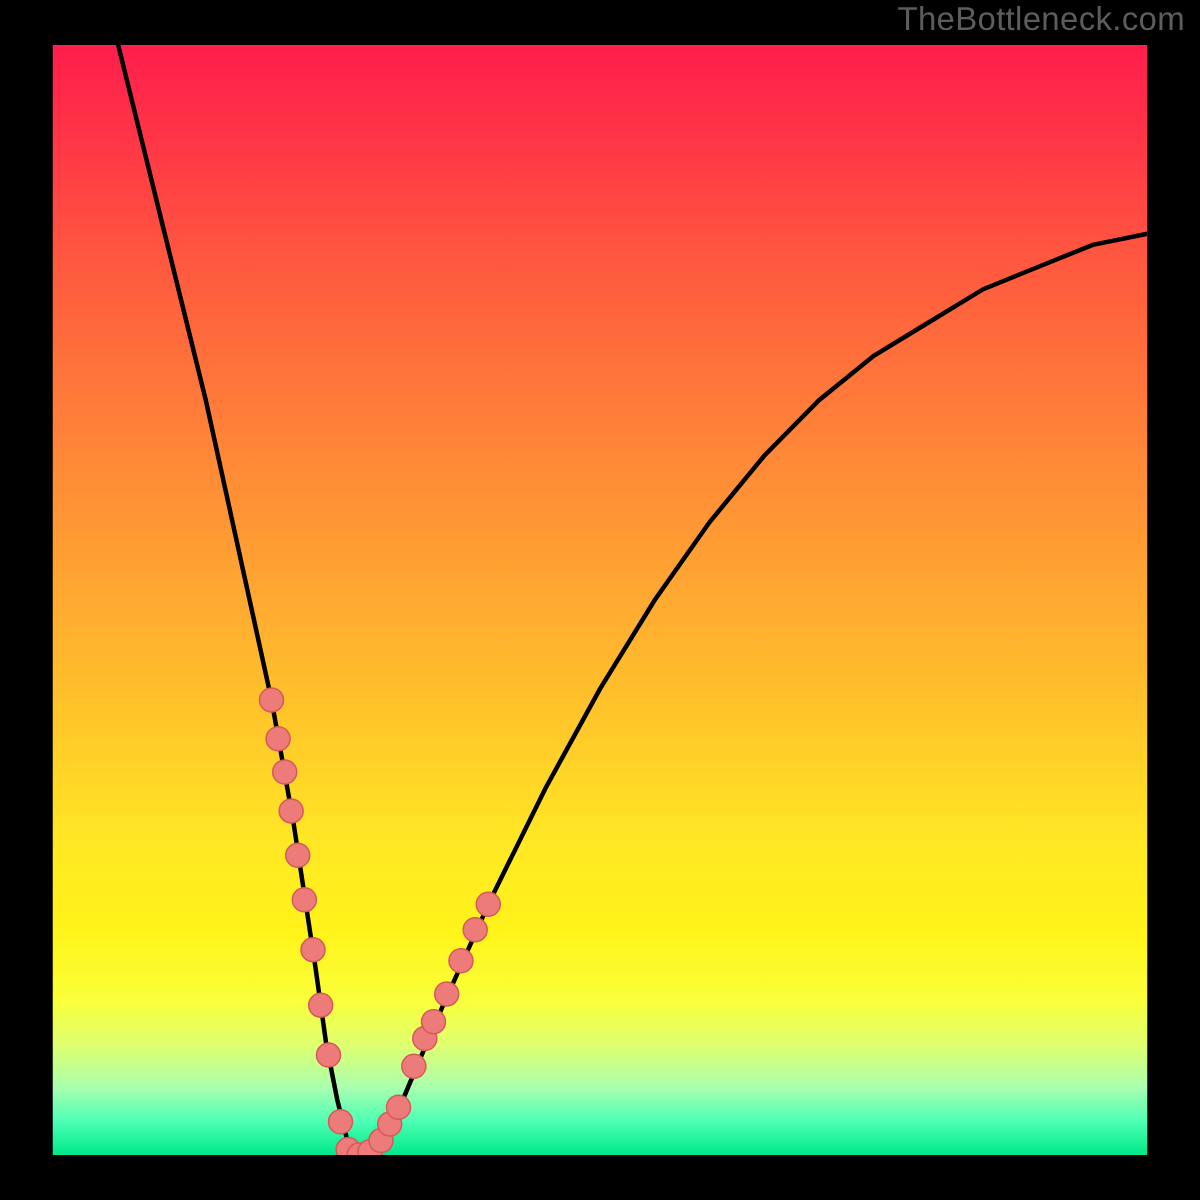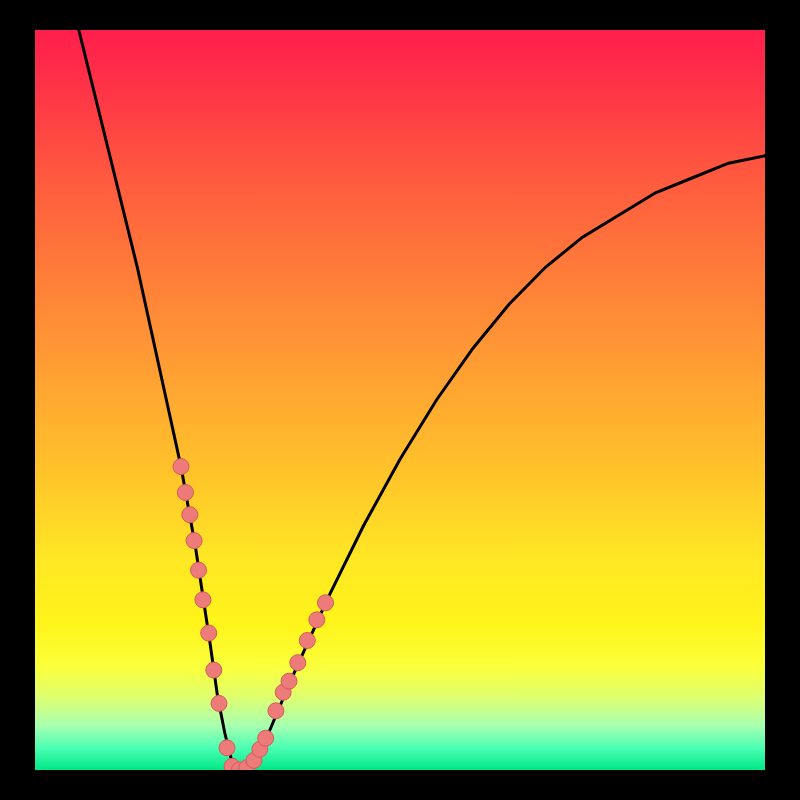--- a/index.html
+++ b/index.html
@@ -63,20 +63,21 @@
     left: 0;
     top: 0;
     width: 100%;
     height: 100%;
   }
 </style>
 </head>
 <body>
 
 <div class="chart-container">
+  <div class="watermark">TheBottleneck.com</div>
 
   <div class="plot-area">
     <div class="gradient-bg"></div>
 
     <svg class="curve-layer" viewBox="0 0 730 740" preserveAspectRatio="none">
 
     <path d="M43.8 0.0 L58.4 59.2 L73.0 118.4 L87.6 177.6 L102.2 236.8 L116.8 303.4 L131.4 370.0 L146.0 436.6 L160.6 518.0 L175.2 614.2 L182.5 666.0 L189.8 703.0 L197.1 732.6 L204.4 740.0 L211.7 740.0 L219.0 732.6 L233.6 703.0 L255.5 651.2 L292.0 569.8 L328.5 495.8 L365.0 429.2 L401.5 370.0 L438.0 318.2 L474.5 273.8 L511.0 236.8 L547.5 207.2 L584.0 185.0 L620.5 162.8 L657.0 148.0 L693.5 133.2 L730.0 125.8" fill="none" stroke="#000000" stroke-width="3" stroke-linecap="round"></path>
         <circle cx="146.0" cy="436.6" r="8" fill="#ed7b7a" stroke="#d45a5a" stroke-width="1"></circle>
         <circle cx="150.4" cy="462.5" r="8" fill="#ed7b7a" stroke="#d45a5a" stroke-width="1"></circle>
         <circle cx="154.8" cy="484.7" r="8" fill="#ed7b7a" stroke="#d45a5a" stroke-width="1"></circle>

